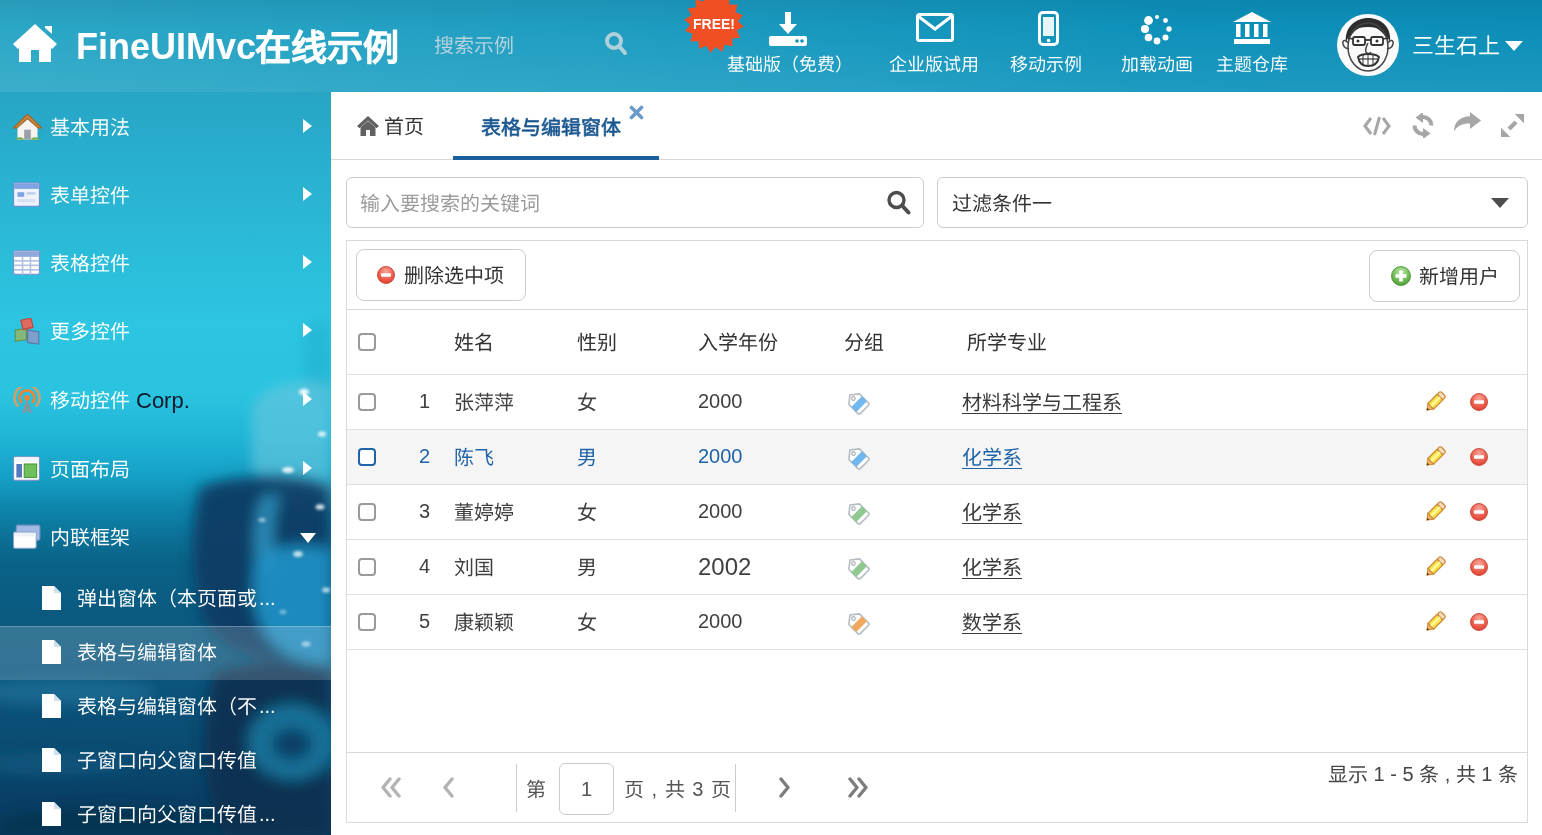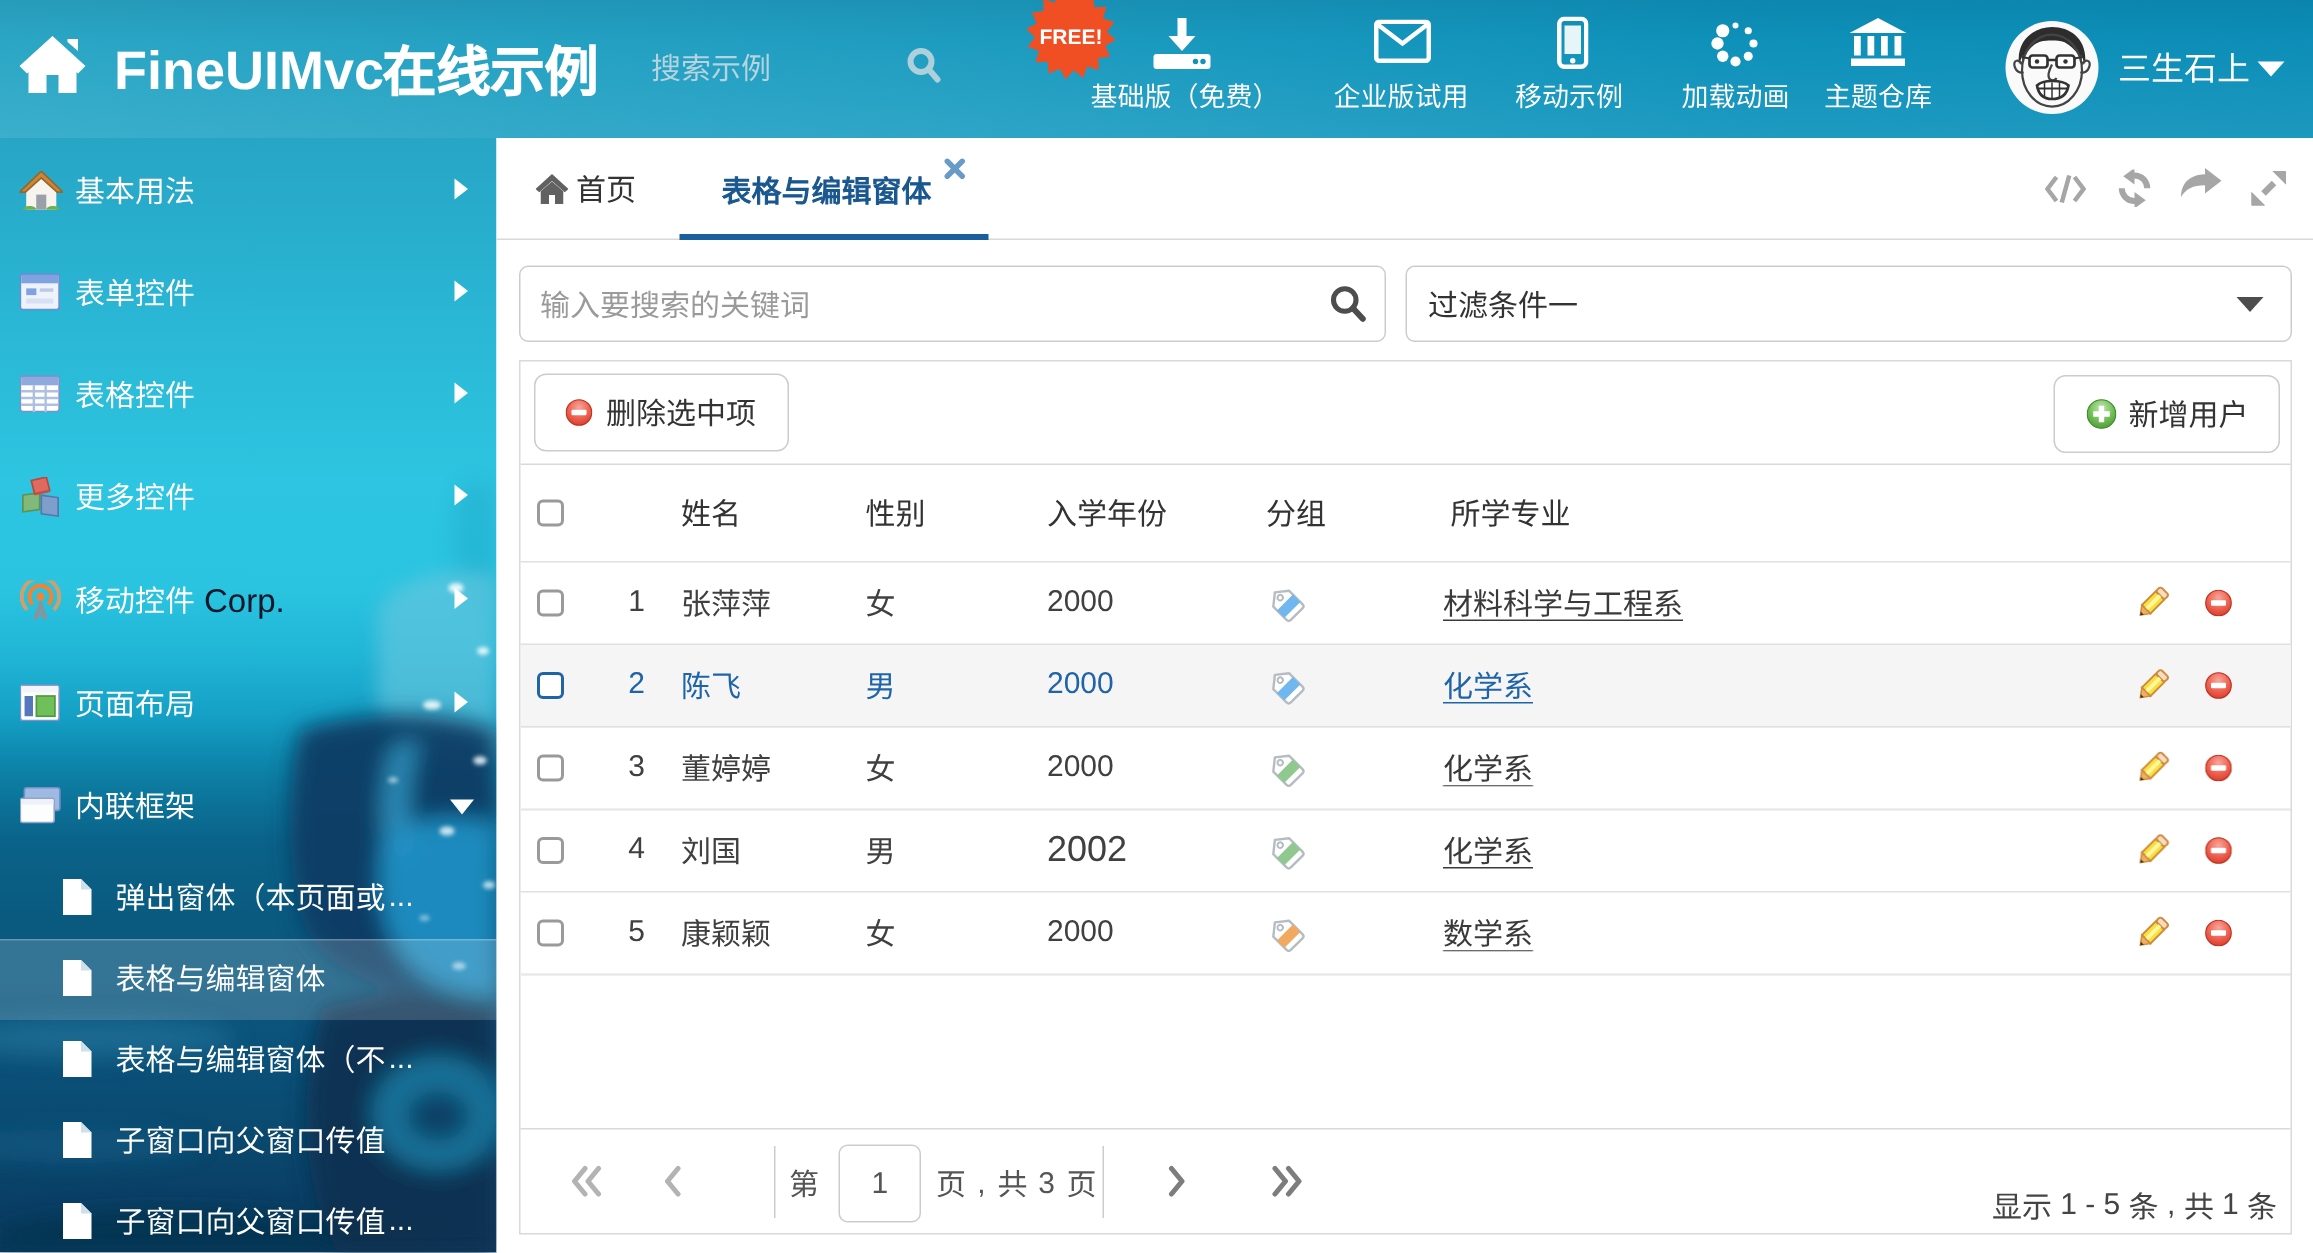--- a/index.html
+++ b/index.html
@@ -975,21 +975,21 @@
 <g transform="scale(-1,1) translate(-20,0)" fill="none" stroke="#7d7d7d" stroke-width="3.4" stroke-linecap="round" stroke-linejoin="round">
         <path d="M9 2 L2 10.5 L9 19"></path>
       </g>
     </svg>
     <svg style="position:absolute;left:848px;top:777px" width="20" height="21" viewBox="0 0 20 21">
 <g transform="scale(-1,1) translate(-20,0)" fill="none" stroke="#7d7d7d" stroke-width="3.4" stroke-linecap="round" stroke-linejoin="round">
         <path d="M9 2 L2 10.5 L9 19"></path>
         <path d="M18 2 L11 10.5 L18 19"></path>
       </g>
     </svg>
-    <div style="position:absolute;right:24px;top:763px;height:52px;display:flex;align-items:flex-end;font-size:20px;color:#444">
+    <div style="position:absolute;right:24px;top:763px;height:52px;display:flex;align-items:flex-start;font-size:20px;color:#444">
       <svg style="display:block" width="40" height="22">
         <g fill="#444" transform="translate(0 18.6) scale(0.02)">
           <use href="#g663E" x="0"></use>
           <use href="#g793A" x="1000"></use>
         </g>
       </svg>
       <span style="white-space:pre"> 1 - 5 </span>
       <svg style="display:block" width="20" height="22">
         <g fill="#444" transform="translate(0 18.6) scale(0.02)">
           <use href="#g6761" x="0"></use>

